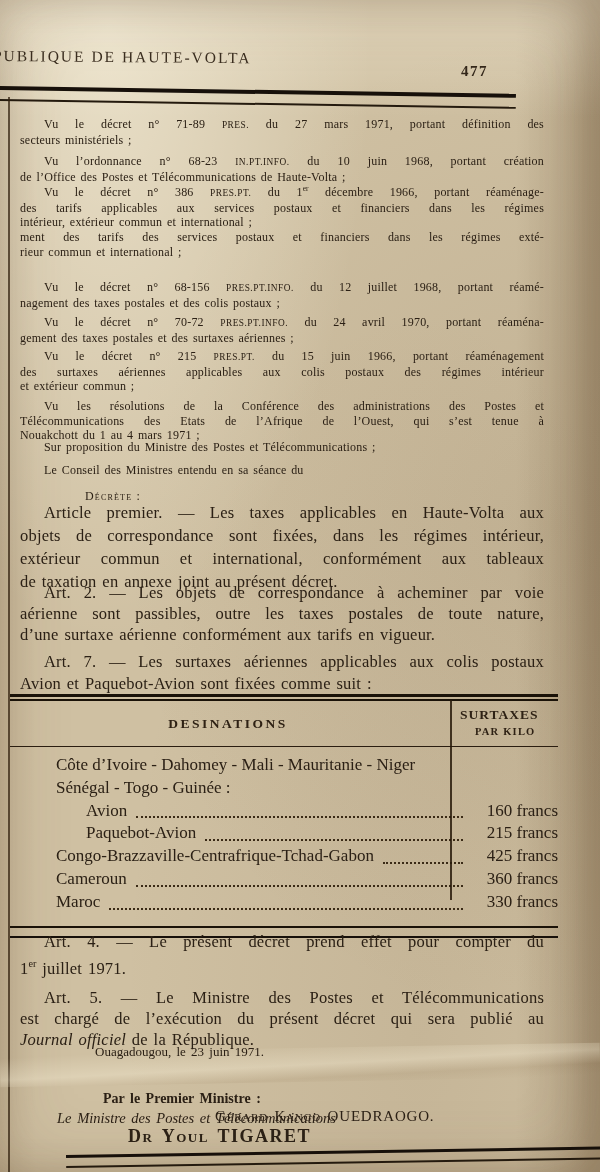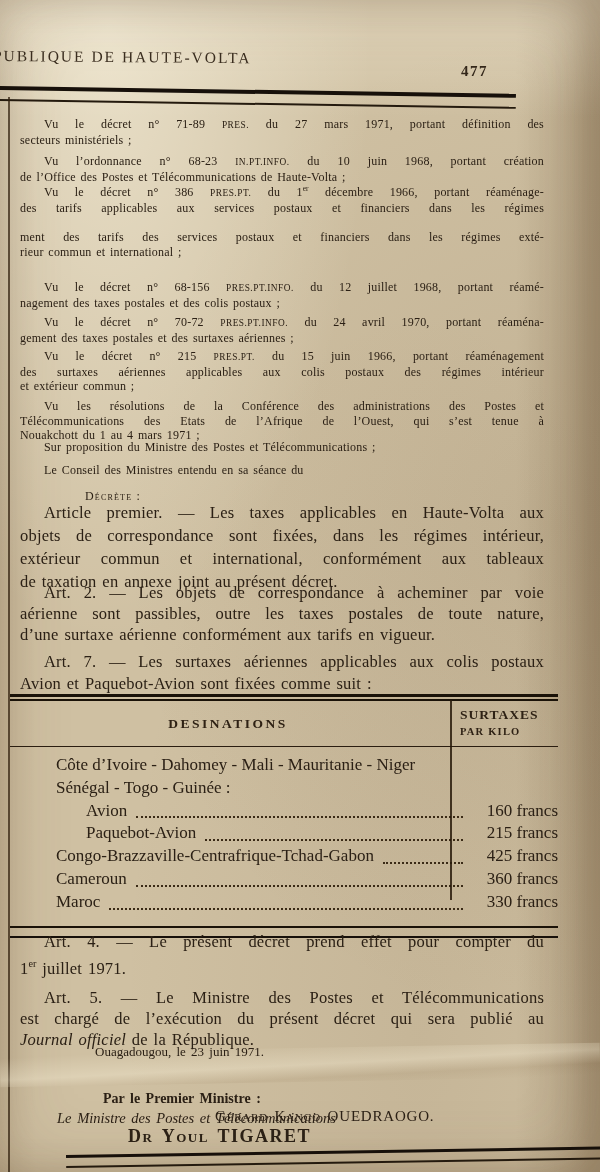--- a/index.html
+++ b/index.html
@@ -73,21 +73,21 @@
   }
   .vsep{
     position:absolute;top:3px;left:440px;width:1.5px;height:200px;
     background:rgba(40,26,10,0.85);
   }
   .thead{display:flex;border-bottom:1.5px solid #2a1d10;height:45px;}
   .th-left{width:436px;display:flex;align-items:center;justify-content:center;
     font-size:13.5px;letter-spacing:2.5px;font-weight:600;color:#2e2114;}
   .th-right{flex:1;padding:5px 0 0 14px;line-height:17px;color:#2e2114;}
   .th-s1{font-size:13.5px;letter-spacing:1px;font-weight:600;display:block;}
-  .th-s2{font-size:10.5px;letter-spacing:1.2px;font-weight:600;display:block;}
+  .th-s2{font-size:10.5px;letter-spacing:1.2px;font-weight:600;display:block;margin-left:15px;}
   .tbody{padding:7px 0 8px 0;}
   .trow{display:flex;line-height:22.8px;font-size:17px;padding-left:36px;}
   .tleft{width:436px;display:flex;padding-left:10px;box-sizing:border-box;white-space:nowrap;}
   .tind{padding-left:40px;}
   .leader{flex:1;margin:0 10px 4px 9px;border-bottom:2px dotted #3a2a16;}
   .tval{flex:1;padding-left:14px;white-space:nowrap;}
   
   .place-date{position:absolute;top:1044px;left:95px;font-size:13px;word-spacing:2px;}
   .president{position:absolute;top:1108px;left:215px;font-size:15px;
     font-variant:small-caps;letter-spacing:0.8px;word-spacing:2px;text-align:right;}
@@ -116,20 +116,21 @@
       <div class="ln jl ind"><span>Vu le décret n° 71-89 </span><span class="abbr">PRES.</span><span> du 27 mars 1971, portant définition des</span></div>
       <div class="ln"><span>secteurs ministériels ;</span></div>
     </div>
   <div class="para sm" style="top:154px">
       <div class="ln jl ind"><span>Vu l’ordonnance n° 68-23 </span><span class="abbr">IN.PT.INFO.</span><span> du 10 juin 1968, portant création</span></div>
       <div class="ln"><span>de l’Office des Postes et Télécommunications de Haute-Volta ;</span></div>
     </div>
   <div class="para sm" style="top:182px">
       <div class="ln jl ind"><span>Vu le décret n° 386 </span><span class="abbr">PRES.PT.</span><span> du 1</span><span class="sup">er</span><span> décembre 1966, portant réaménage-</span></div>
       <div class="ln jl"><span>des tarifs applicables aux services postaux et financiers dans les régimes</span></div>
+      <div class="ln"><span>intérieur, extérieur commun et international ;</span></div>
     </div>
   <div class="para sm" style="top:230px">
       <div class="ln jl"><span>ment des tarifs des services postaux et financiers dans les régimes exté-</span></div>
       <div class="ln"><span>rieur commun et international ;</span></div>
     </div>
   <div class="para sm" style="top:280px">
       <div class="ln jl ind"><span>Vu le décret n° 68-156 </span><span class="abbr">PRES.PT.INFO.</span><span> du 12 juillet 1968, portant réamé-</span></div>
       <div class="ln"><span>nagement des taxes postales et des colis postaux ;</span></div>
     </div>
   <div class="para sm" style="top:315px">

